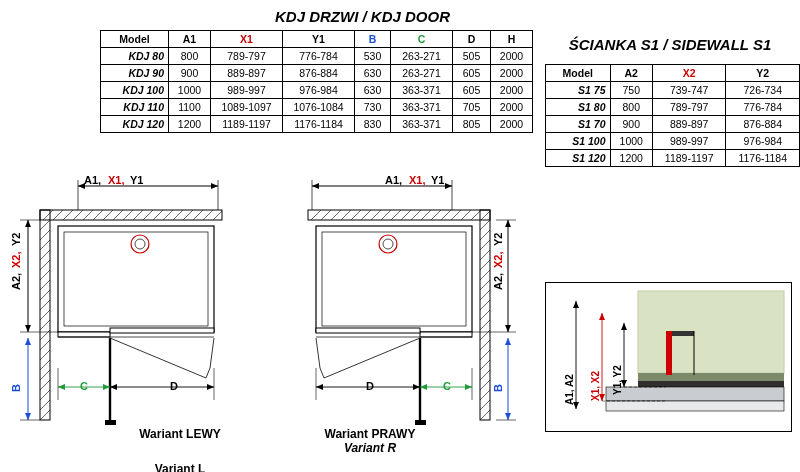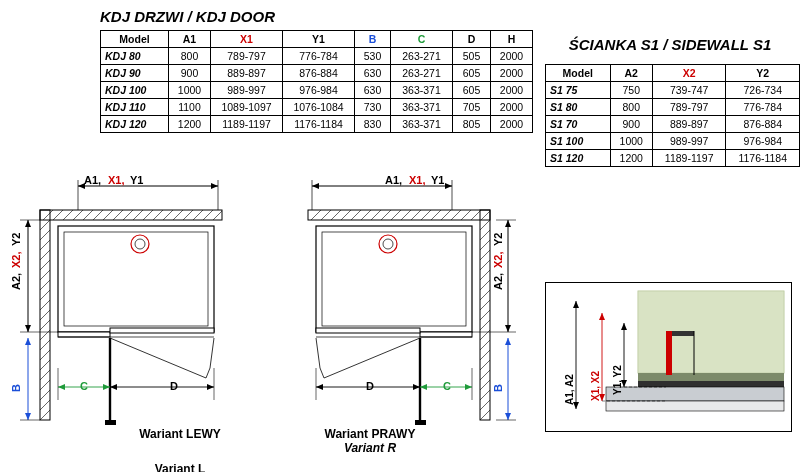--- a/index.html
+++ b/index.html
@@ -26,30 +26,30 @@
     box-sizing:border-box;
     white-space:nowrap;
   }
   table.spec thead th{
     font-weight:bold;
     font-size:10.5px;
   }
   table.spec tbody td.model{
     font-weight:bold;
     font-style:italic;
-    text-align:left;
+    text-align:right;
   }
   .hdr-red{color:#cc0000;}
   .hdr-green{color:#1f9b3a;}
   .hdr-blue{color:#1b4fd8;}
 
   .title{
     font-weight:bold;
     font-style:italic;
-    text-align:left;
+    text-align:right;
     font-size:15px;
   }
 
   
   #kdj-title{position:absolute;left:100px;top:8px;width:350px;}
   #kdj-table{position:absolute;left:100px;top:30px;}
   #s1-title{position:absolute;left:545px;top:26px;width:250px;text-align:center;margin-top:10px;}
   #s1-table{position:absolute;left:545px;top:64px;}
 
   

